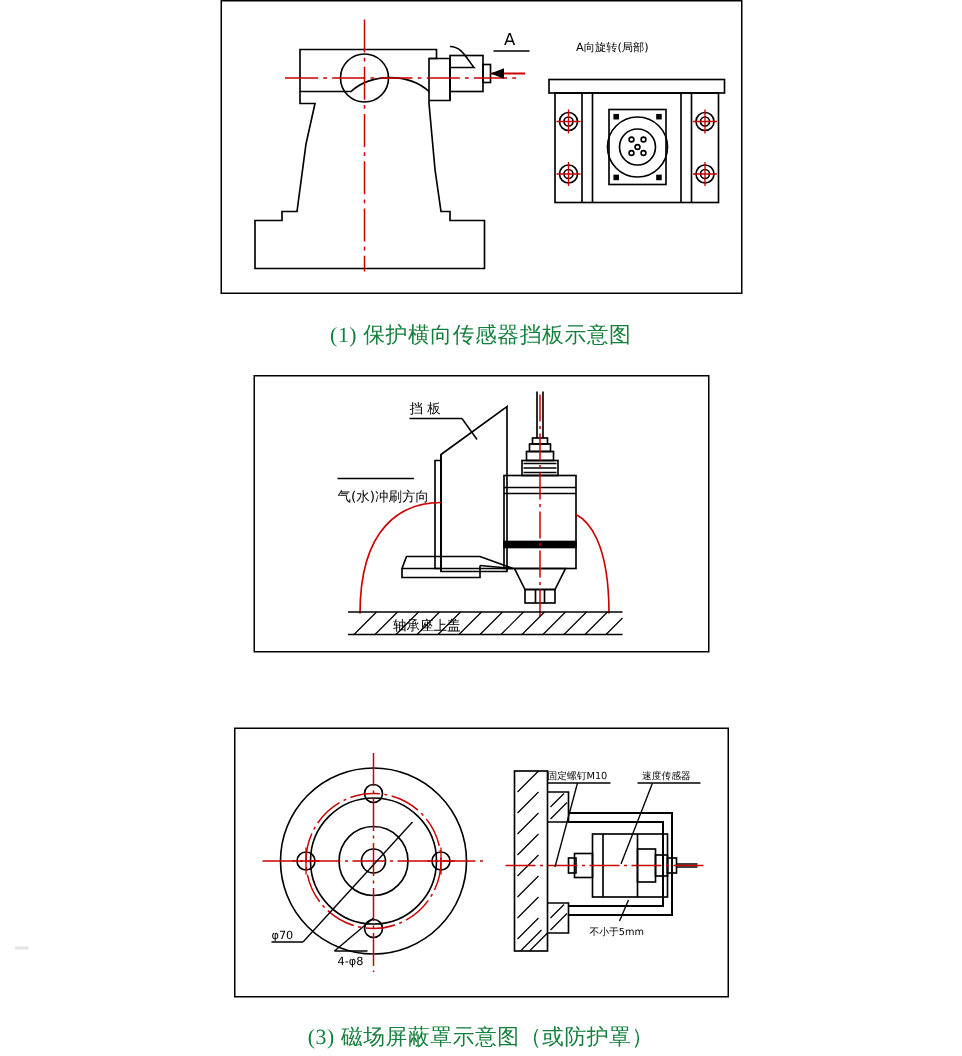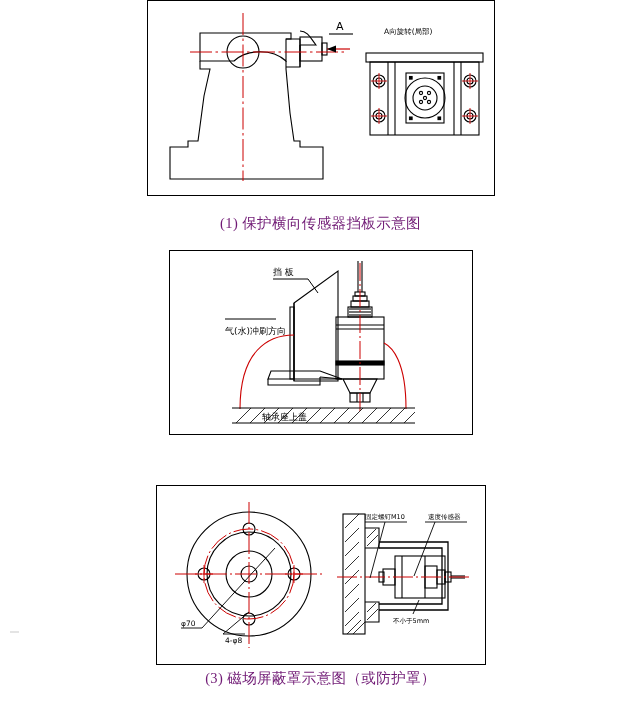--- a/index.html
+++ b/index.html
@@ -28,21 +28,21 @@
   .frame {
     position: relative;
     margin: 0 auto;
     border: 1.5px solid #000000;
     background: #ffffff;
     box-sizing: border-box;
   }
   .caption {
     text-align: center;
     font-size: 14.5px;
-    color: #701a75;
+    color: #15803d;
     letter-spacing: 0.4px;
     white-space: nowrap;
   }
   svg {
     display: block;
   }
   .lbl {
     font-family: "DejaVu Sans", sans-serif;
     fill: #000000;
   }
@@ -315,20 +315,20 @@
           <line x1="208" y1="36" x2="250" y2="36"></line>
           <line x1="257" y1="90" x2="278" y2="36"></line>
           <line x1="268" y1="36" x2="310" y2="36"></line>
           <line x1="256" y1="128" x2="262" y2="114"></line>
         </g>
         <text class="lbl" x="208" y="33" font-size="6.5">固定螺钉M10</text>
         <text class="lbl" x="271" y="33" font-size="6.5">速度传感器</text>
         <text class="lbl" x="236" y="137" font-size="6.5">不小于5mm</text>
       </svg>
     </div>
-    <div class="caption" style="margin-top:4px;">
+    <div class="caption" style="margin-top:17px;">
       <span>(3) 磁场屏蔽罩示意图（或防护罩）</span>
     </div>
   </div>
 
   <div class="stray" style="left:10px; top:631px; width:9px; height:2px;"></div>
 
 </div>
 
 </body></html>

